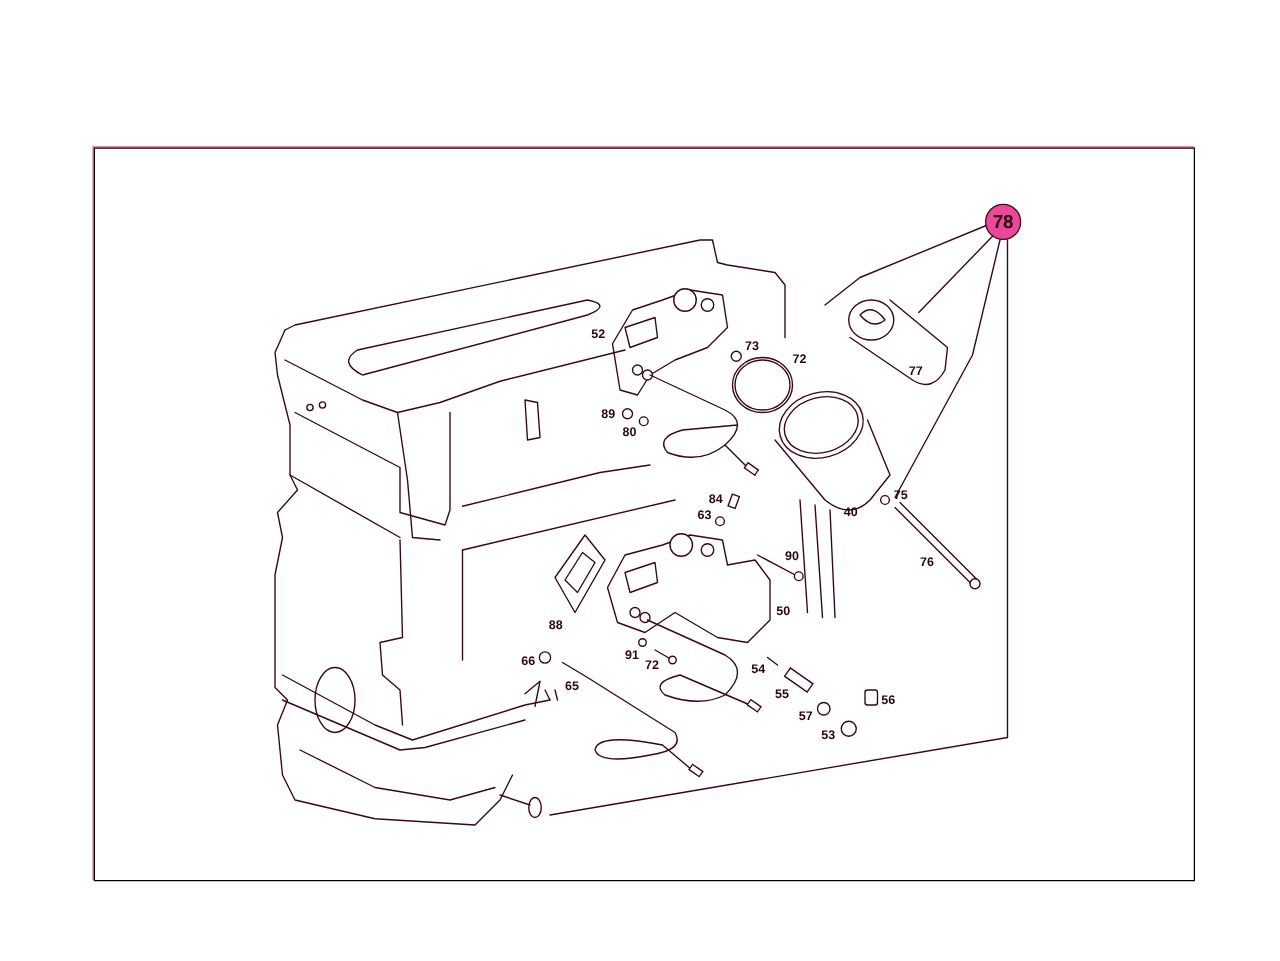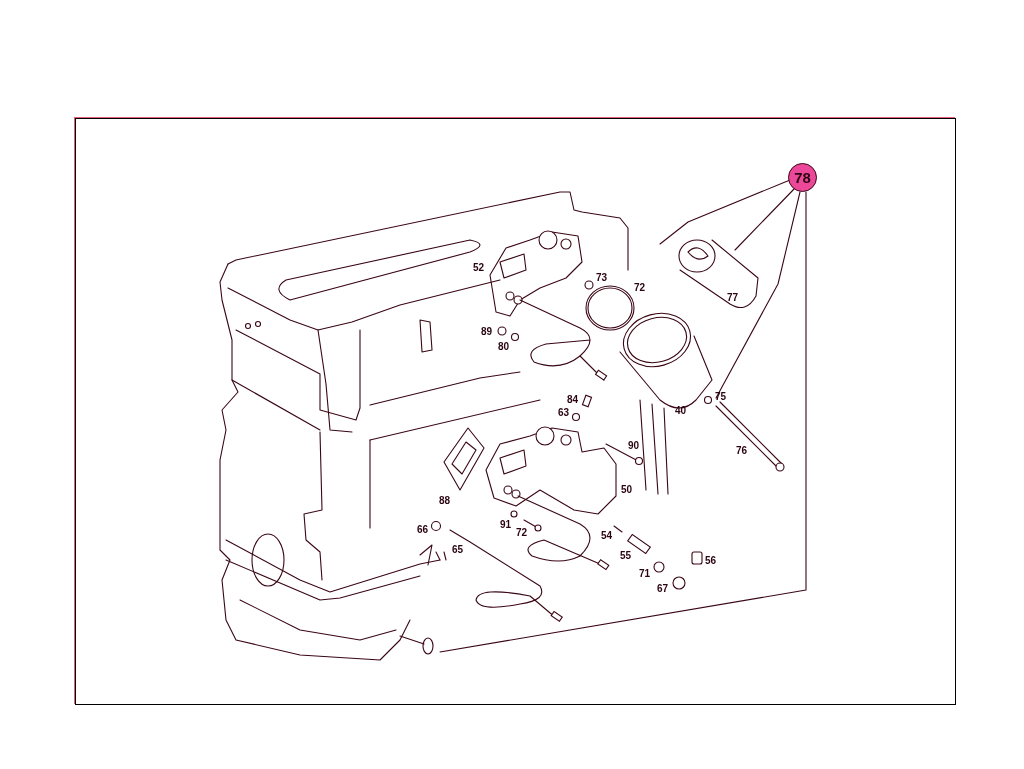--- a/index.html
+++ b/index.html
@@ -135,15 +135,15 @@
 <span class="callout" style="left:736px;top:446px">76</span>
 <span class="callout" style="left:628px;top:441px">90</span>
 <span class="callout" style="left:439px;top:496px">88</span>
 <span class="callout" style="left:621px;top:485px">50</span>
 <span class="callout" style="left:417px;top:525px">66</span>
 <span class="callout" style="left:500px;top:520px">91</span>
 <span class="callout" style="left:516px;top:528px">72</span>
 <span class="callout" style="left:601px;top:531px">54</span>
 <span class="callout" style="left:452px;top:545px">65</span>
 <span class="callout" style="left:620px;top:551px">55</span>
-<span class="callout" style="left:639px;top:569px">71</span>
+<span class="callout" style="left:639px;top:569px">57</span>
 <span class="callout" style="left:705px;top:556px">56</span>
-<span class="callout" style="left:657px;top:584px">67</span>
+<span class="callout" style="left:657px;top:584px">53</span>
 
 </body></html>

